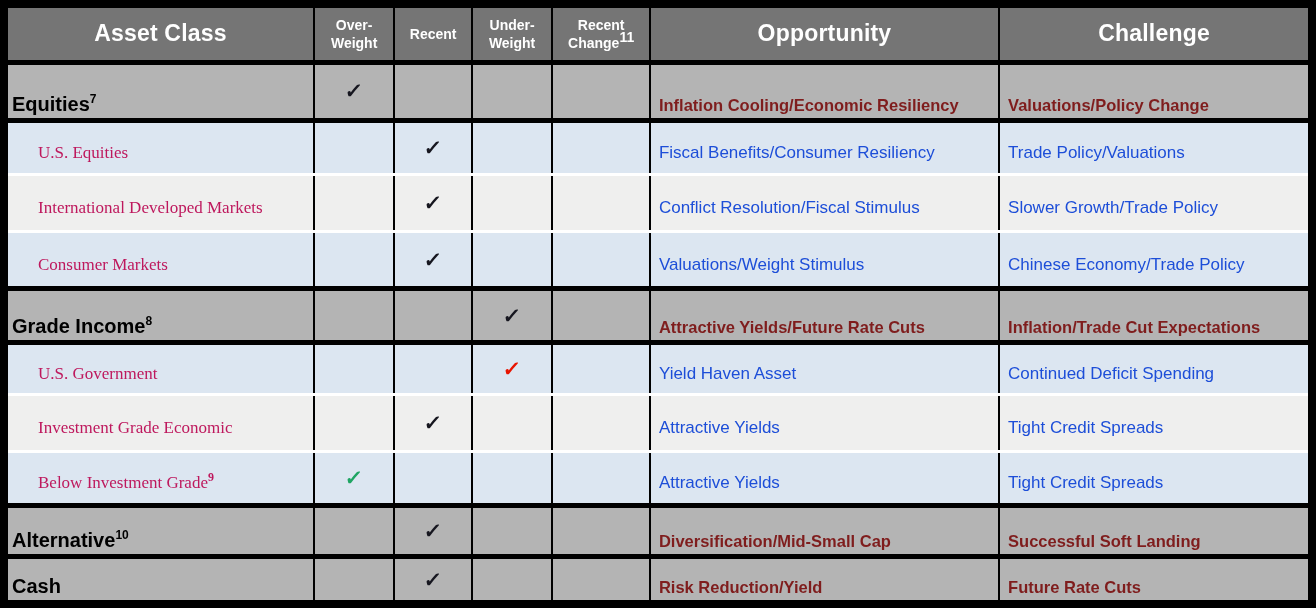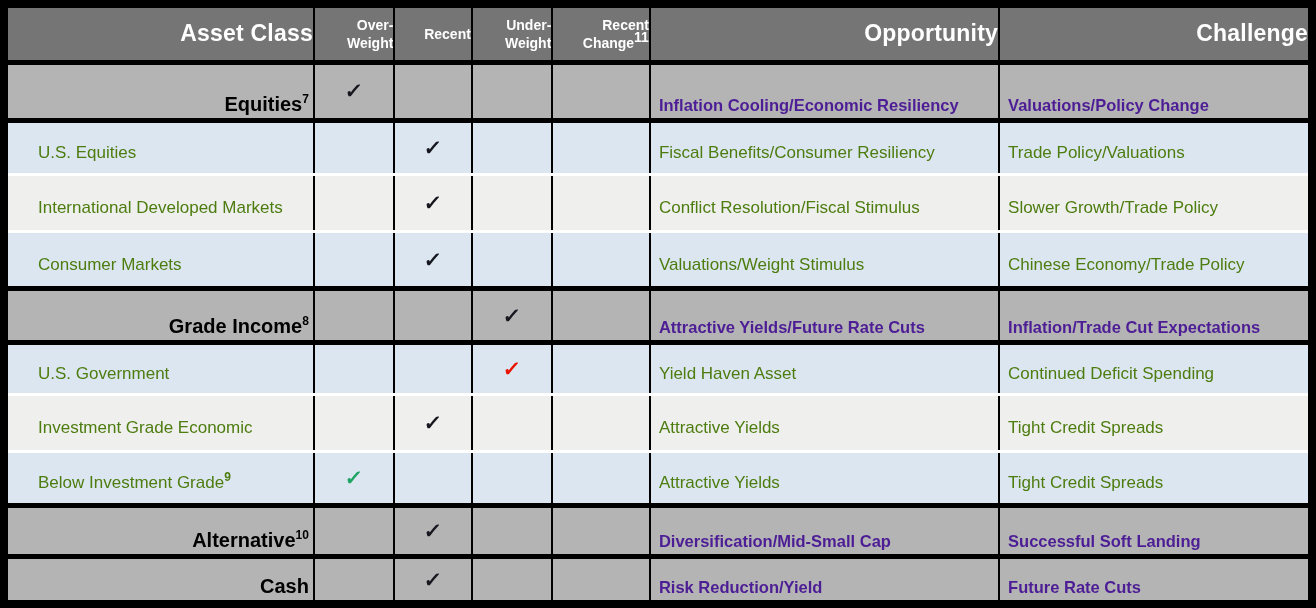--- a/index.html
+++ b/index.html
@@ -11,50 +11,50 @@
     width:1316px;height:608px;
     border-collapse:collapse;table-layout:fixed;
     border:8px solid #000;
   }
   td,th{
     border-left:2px solid #000;border-right:2px solid #000;
     padding:0;overflow:hidden;white-space:nowrap;
   }
   
   tr.hdr th{
-    background:#757575;color:#fff;text-align:right;vertical-align:middle;
+    background:#757575;color:#fff;text-align:center;vertical-align:middle;
     border-bottom:4px solid #000;font-weight:bold;
   }
   th.big{font-size:23px;letter-spacing:.2px;}
   th.small{font-size:14px;line-height:1.3;}
   th.small sup,{font-size:9px;}
   
   tr.section td{
     background:#b4b4b4;
     border-top:5px solid #000;border-bottom:5px solid #000;
   }
   tr.section td.lbl{
     vertical-align:bottom;font-weight:bold;font-size:20px;color:#000;
-    padding:0 4px 2px 4px;
-    text-align:right;
+    padding:0 11px 2px 4px;
   }
   tr.section td.txt{
-    vertical-align:bottom;font-weight:bold;font-size:16.5px;color:#4c1d95;
+    vertical-align:bottom;font-weight:bold;font-size:16.5px;color:#7f1d1d;
     padding:0 5px 3px 8px;
   }
   
   tr.sub td{border-top:3px solid #fff;}
   tr.sub.blue td{background:#dce6f1;}
   tr.sub.light td{background:#efefee;}
   tr.sub td.lbl{
-    vertical-align:middle;font-size:17px;color:#4d7c0f;
+    vertical-align:middle;font-size:17px;color:#be185d;
     padding:10px 0 0 30px;
+    font-family:Liberation Serif, serif;
   }
   tr.sub td.txt{
-    vertical-align:middle;font-size:17px;color:#4d7c0f;
+    vertical-align:middle;font-size:17px;color:#1d4ed8;
     padding:10px 0 0 8px;
   }
   
   td.chk{text-align:center;vertical-align:middle;}
   .check{
     display:inline-block;font-size:21px;font-weight:bold;color:#16161f;
     transform:skewX(-6deg);line-height:1;
   }
   sup{font-size:12px;font-weight:bold;line-height:0;}
   th sup{font-size:14px;}

